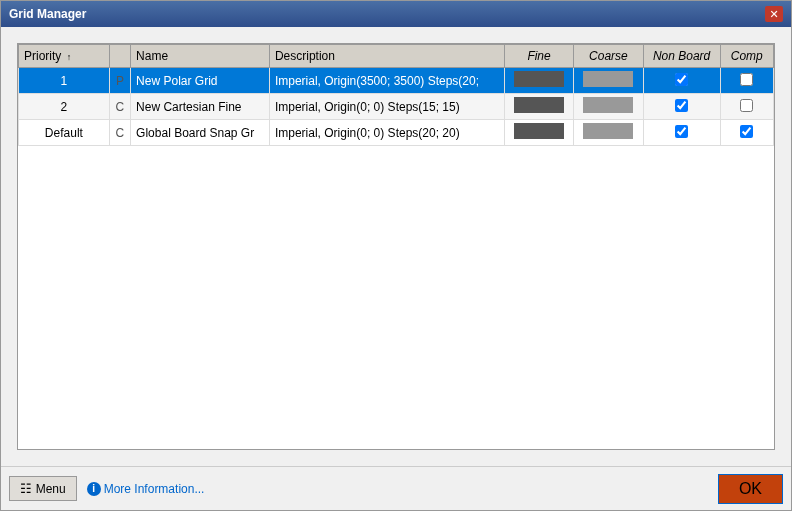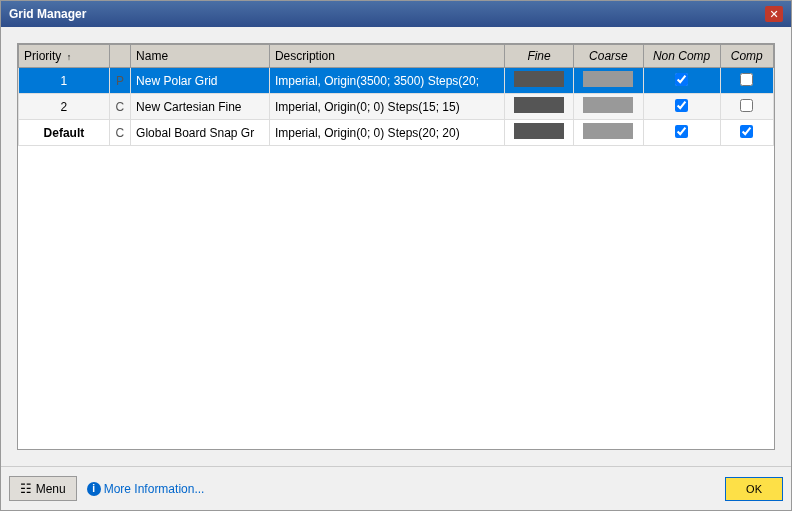--- a/index.html
+++ b/index.html
@@ -172,25 +172,25 @@
       color: white;
       border-radius: 50%;
       font-size: 10px;
       display: flex;
       align-items: center;
       justify-content: center;
       font-weight: bold;
     }
 
     .ok-btn {
-      background: #fde047;
+      background: #c2410c;
       border: 1px solid #0066cc;
       padding: 5px 20px;
       cursor: pointer;
-      font-size: 11px;
+      font-size: 16px;
     }
 
     .sort-arrow {
       font-size: 9px;
       margin-left: 2px;
     }
 
     .type-icon {
       font-style: normal;
       color: #555;
@@ -222,21 +222,21 @@
             <th style="width:220px;">
               <span>Description</span>
             </th>
             <th class="center" style="width:65px;">
               <span>Fine</span>
             </th>
             <th class="center" style="width:65px;">
               <span>Coarse</span>
             </th>
             <th class="center" style="width:72px;">
-              <span>Non Comp</span>
+              <span>Non Board</span>
             </th>
             <th class="center" style="width:50px;margin-top:10px;">
               <span>Comp</span>
             </th>
           </tr>
         </thead>
         <tbody id="table-body">
         <tr class="selected">
       <td style="text-align:center;color:white;">1</td>
       <td style="text-align:center;color:white;"><em class="type-icon">P</em></td>
@@ -267,21 +267,21 @@
         <span class="color-swatch" style="background:#999999;display:inline-block;width:50px;height:16px;"></span>
       </td>
       <td class="checkbox-cell">
         <input type="checkbox" checked="" style="">
       </td>
       <td class="checkbox-cell">
         <input type="checkbox" style="">
       </td>
     </tr>
             <tr>
-      <td style="text-align:center;font-weight:bold;">Default</td>
+      <td style="text-align:center;">Default</td>
       <td style="text-align:center;"><em class="type-icon">C</em></td>
       <td style="">Global Board Snap Gr</td>
       <td style="max-width:220px;overflow:hidden;text-overflow:ellipsis;">Imperial, Origin(0; 0) Steps(20; 20)</td>
       <td style="text-align:center;">
         <span class="color-swatch" style="background:#555555;display:inline-block;width:50px;height:16px;"></span>
       </td>
       <td style="text-align:center;">
         <span class="color-swatch" style="background:#999999;display:inline-block;width:50px;height:16px;"></span>
       </td>
       <td class="checkbox-cell">

